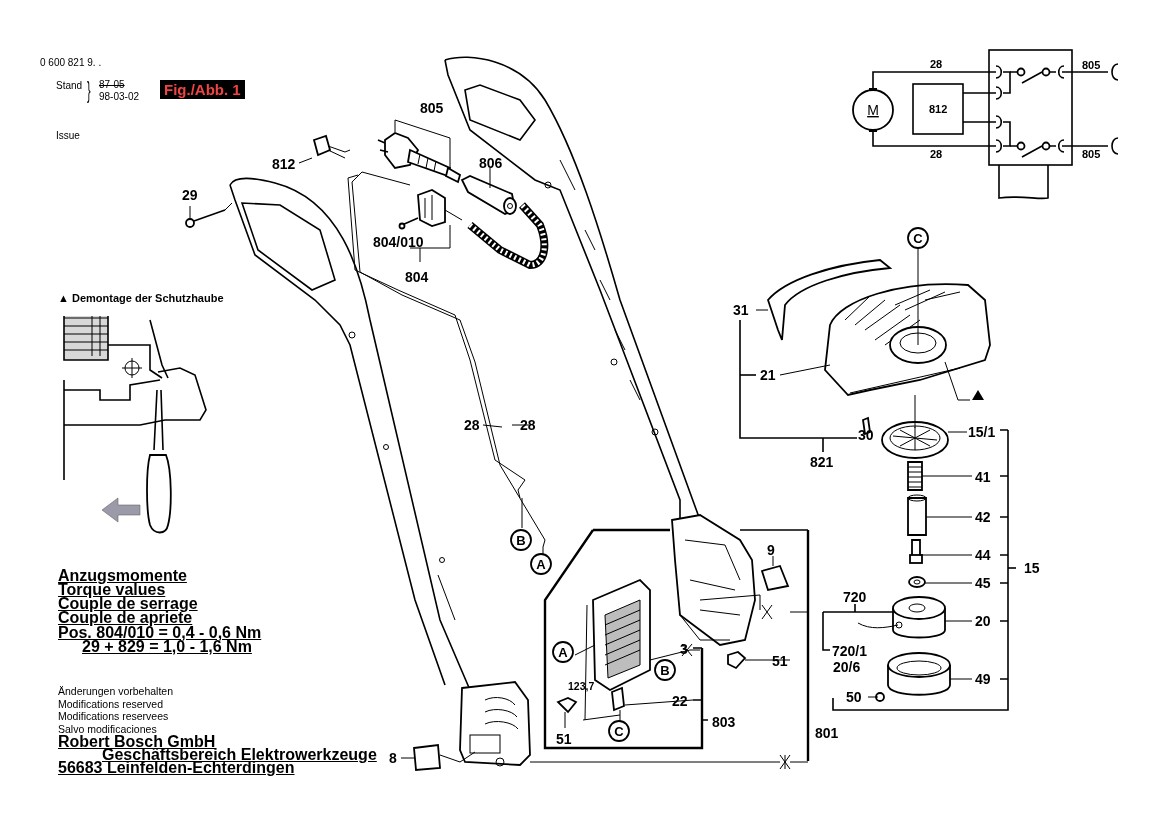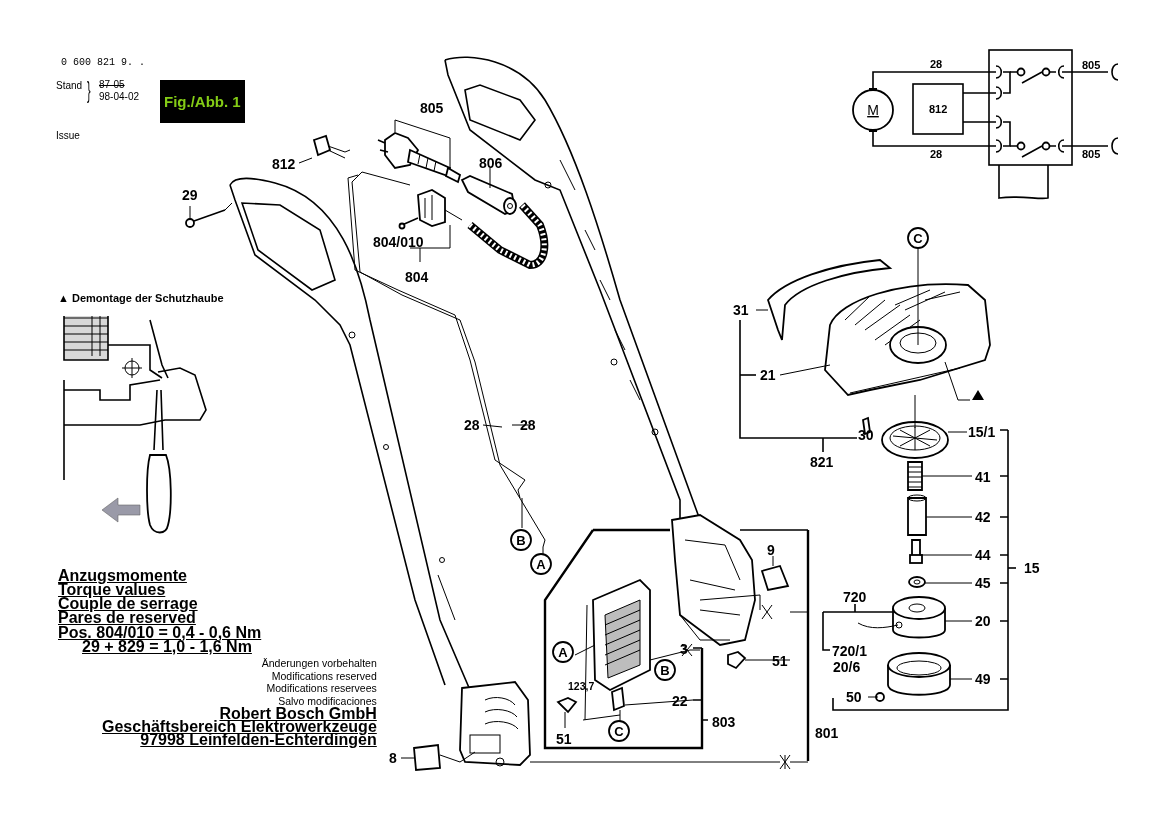--- a/index.html
+++ b/index.html
@@ -1,65 +1,65 @@
 <!DOCTYPE html>
 <html><head>
 <meta charset="utf-8">
 <style>
   html, body { margin:0; padding:0; background:#ffffff; }
   body { width:1168px; height:824px; position:relative; overflow:hidden; font-family:"Liberation Sans", sans-serif; color:#000; }
   .abs { position:absolute; }
   .hdr-small { font-size:10px; line-height:12px; }
-  .fig-badge { background:#000; color:#84cc16; font-weight:bold; font-size:15px; padding:13px 4px; line-height:17px; }
+  .fig-badge { background:#000; color:#ef4444; font-weight:bold; font-size:15px; padding:1px 4px; line-height:17px; }
   .struck { text-decoration:line-through; }
   .note-bold { font-size:16px; font-weight:bold; line-height:14px;text-decoration:underline; }
   .note-reg { font-size:10.5px; line-height:12.5px; }
   .lbl { font-family:"Liberation Sans", sans-serif; font-weight:bold; font-size:14px; fill:#000; }
   .lbl-s { font-family:"Liberation Sans", sans-serif; font-weight:bold; font-size:11px; fill:#000; }
   .lbl-c { font-family:"Liberation Sans", sans-serif; font-weight:bold; font-size:13px; fill:#000; text-anchor:middle; }
   svg#diagram { position:absolute; left:0; top:0; }
   .ln { stroke:#000; stroke-width:1.6; fill:none; }
   .lnt { stroke:#000; stroke-width:1; fill:none; }
   .bk { stroke:#000; stroke-width:2.4; fill:none; }
   .part { stroke:#000; stroke-width:1.8; fill:#fff; }
   .shade { fill:#d8d8d8; }
 </style>
 </head>
 <body>
 
-<div class="abs hdr-small" style="left:61px;top:57px;font-family:Liberation Mono, monospace;">0 600 821 9. .</div>
+<div class="abs hdr-small" style="left:40px;top:57px;">0 600 821 9. .</div>
 <div class="abs hdr-small" style="left:56px;top:80px;">Stand</div>
 <div class="abs hdr-small" style="left:56px;top:91px;margin-top:39px;">Issue</div>
 <div class="abs" style="left:87px;top:78px;font-size:24px;line-height:24px;transform:scaleX(0.45);transform-origin:left top;">}</div>
 <div class="abs hdr-small struck" style="left:99px;top:79px;">87-05</div>
-<div class="abs hdr-small" style="left:99px;top:91px;">98-04-02</div>
+<div class="abs hdr-small" style="left:99px;top:91px;">98-03-02</div>
 <div class="abs fig-badge" style="left:160px;top:80px;">Fig./Abb. 1</div>
 
 <div class="abs" style="left:58px;top:292px;font-size:11px;font-weight:bold;">
   <span style="font-size:11px;">▲</span>
   <span>Demontage der Schutzhaube</span>
 </div>
 
 <div class="abs" style="left:58px;top:569px;">
   <div class="note-bold">Anzugsmomente</div>
   <div class="note-bold">Torque values</div>
   <div class="note-bold">Couple de serrage</div>
-  <div class="note-bold">Pares de reserved</div>
+  <div class="note-bold">Couple de apriete</div>
   <div class="note-bold" style="margin-top:1px;">Pos. 804/010 = 0,4 - 0,6 Nm</div>
   <div class="note-bold" style="padding-left:24px;">29 + 829 = 1,0 - 1,6 Nm</div>
 </div>
 
-<div class="abs" style="left:58px;top:657px;text-align:right;">
+<div class="abs" style="left:58px;top:685px;">
   <div class="note-reg">Änderungen vorbehalten</div>
   <div class="note-reg">Modifications reserved</div>
   <div class="note-reg">Modifications reservees</div>
   <div class="note-reg">Salvo modificaciones</div>
   <div class="note-bold" style="line-height:13px;">Robert Bosch GmbH</div>
   <div class="note-bold" style="line-height:13px;margin-left:44px;">Geschäftsbereich Elektrowerkzeuge</div>
-  <div class="note-bold" style="line-height:13px;">97998 Leinfelden-Echterdingen</div>
+  <div class="note-bold" style="line-height:13px;">56683 Leinfelden-Echterdingen</div>
 </div>
 
 <svg id="diagram" width="1168" height="824" viewBox="0 0 1168 824">
 
   <g>
     <rect x="64" y="316" width="44" height="44" class="shade"></rect>
     <g class="lnt">
       <line x1="64" y1="318" x2="108" y2="318"></line>
         <line x1="64" y1="326" x2="108" y2="326"></line>
       <line x1="64" y1="334" x2="108" y2="334"></line>

